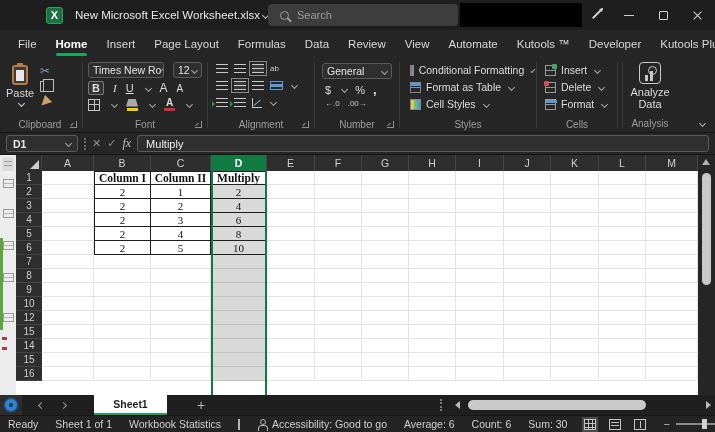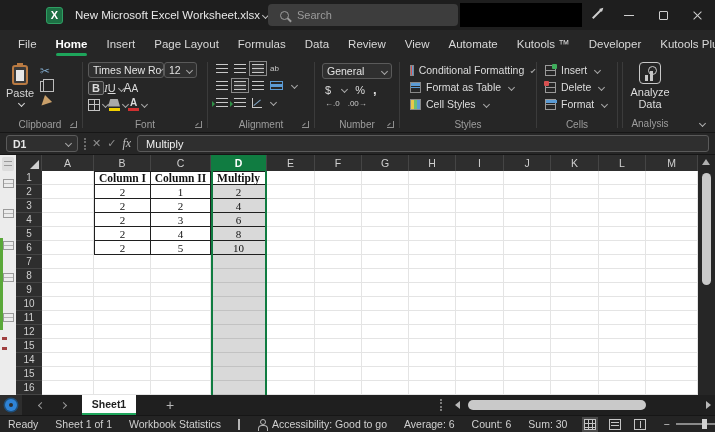--- a/index.html
+++ b/index.html
@@ -53,21 +53,21 @@
   .clip-small { display:flex; flex-direction:column; gap:5px; padding-top:4px; }
   .scissors { color:#7fa7c7; font-size:12px; line-height:10px; }
   .copy-icon { width:9px; height:11px; border:1px solid #bdbdbd; position:relative; }
   .copy-icon::before { content:""; position:absolute; left:2px; top:-3px; width:9px; height:11px; border:1px solid #bdbdbd; background:#262626; }
   .brush-icon { width:0; height:0; border-left:5px solid transparent; border-right:5px solid transparent; border-top:10px solid #caa06a; transform:rotate(45deg); }
 
   
   .grp.font { width:120px; }
   .combo { background:#2f2f2f; border:1px solid #5a5a5a; border-radius:3px; height:16px; display:flex; align-items:center; padding:0 4px; color:#e4e4e4; font-size:10.5px; white-space:nowrap; }
   .combo .chv { margin-left:auto; color:#a8a8a8; }
-  .frow { display:flex; align-items:center; gap:0; margin:0 3px 3px 3px; }
+  .frow { display:flex; align-items:center; gap:9px; margin:0 3px 3px 3px; }
   .fbtn { color:#dcdcdc; font-size:11px; display:flex; align-items:center; }
   .fbtn.boxed { border:1px solid #7a7a7a; border-radius:2px; padding:0 3px; background:#333; }
   .underbar { display:inline-block; width:11px; height:3px; margin-top:1px; }
   .stack { display:flex; flex-direction:column; align-items:center; line-height:9px; }
   .bord-icon { width:12px; height:12px; border:1px solid #c4c4c4;
     background:linear-gradient(#c4c4c4,#c4c4c4) center/12px 1px no-repeat,
                linear-gradient(#c4c4c4,#c4c4c4) center/1px 12px no-repeat; }
   .fill-icon { width:12px; height:8px; background:#a9a9a9; clip-path:polygon(20% 0,80% 0,100% 100%,0 100%); }
 
   
@@ -151,21 +151,21 @@
   .vscroll { width:17px; background:#262626; position:relative; flex:none; }
   .vs-up { position:absolute; top:4px; left:4px; width:0; height:0; border-left:4px solid transparent; border-right:4px solid transparent; border-bottom:6px solid #b0b0b0; }
   .vs-thumb { position:absolute; top:18px; left:4px; width:9px; height:112px; background:#c9c9c9; border-radius:5px; }
 
   
   .sheetbar { height:20px; background:#1f1f1f; display:flex; align-items:center; position:relative; }
   .gearbox { width:22px; height:20px; background:#2d2d2d; display:flex; align-items:center; justify-content:center; }
   .gear { width:12px; height:12px; background:#2f83d6; border-radius:50%; position:relative; box-shadow:0 0 0 1.5px #1f4e79; }
   .gear::after { content:""; position:absolute; left:4px; top:4px; width:4px; height:4px; background:#2d2d2d; border-radius:50%; }
   .navarr { color:#9a9a9a; margin-left:14px; display:flex; gap:14px; }
-  .sheettab { margin-left:16px; height:20px; background:#fff; color:#1f1f1f; font-weight:bold; font-size:10.5px; display:flex; align-items:center; justify-content:center; width:54px; border-bottom:2.5px solid #1ea55b; }
+  .sheettab { margin-left:28px; height:20px; background:#fff; color:#1f1f1f; font-weight:bold; font-size:10.5px; display:flex; align-items:center; justify-content:center; width:73px; border-bottom:2.5px solid #1ea55b; }
   .addsheet { margin-left:30px; color:#b8b8b8; font-size:14px; }
   .hscroll-wrap { position:absolute; left:455px; right:4px; top:0; bottom:0; display:flex; align-items:center; gap:6px; }
   .harr { width:0; height:0; border-top:4px solid transparent; border-bottom:4px solid transparent; }
   .harr.l { border-right:5px solid #b8b8b8; } .harr.r { border-left:5px solid #b8b8b8; }
   .htrack { flex:1; height:10px; position:relative; }
   .hthumb { position:absolute; left:2px; top:0; width:178px; height:10px; background:#c9c9c9; border-radius:5px; }
   .sb-dots { position:absolute; left:440px; top:4px; height:12px; border-left:2px dotted #7a7a7a; }
 
   
   .statusbar { height:17px; background:#242424; border-top:1px solid #161616; display:flex; align-items:center; padding:0 8px; gap:17px; font-size:10.5px; color:#d0d0d0; white-space:nowrap; }
@@ -578,36 +578,20 @@
           <div class="cell" style="width: 47px;"></div>
           <div class="cell" style="width: 47px;"></div>
           <div class="cell" style="width: 47px;"></div>
           <div class="cell" style="width: 48px;"></div>
           <div class="cell" style="width: 47px;"></div>
           <div class="cell" style="width: 48px;"></div>
           <div class="cell" style="width: 47px;"></div>
           <div class="cell" style="width: 52px;"></div>
         </div>
         <div class="grow">
-          <div class="rowhdr">11</div>
-          <div class="cell" style="width: 52px;"></div>
-          <div class="cell" style="width: 57px;"></div>
-          <div class="cell" style="width: 60px;"></div>
-          <div class="cell selcol" style="width: 56px;"></div>
-          <div class="cell" style="width: 48px;"></div>
-          <div class="cell" style="width: 47px;"></div>
-          <div class="cell" style="width: 47px;"></div>
-          <div class="cell" style="width: 47px;"></div>
-          <div class="cell" style="width: 48px;"></div>
-          <div class="cell" style="width: 47px;"></div>
-          <div class="cell" style="width: 48px;"></div>
-          <div class="cell" style="width: 47px;"></div>
-          <div class="cell" style="width: 52px;"></div>
-        </div>
-        <div class="grow">
           <div class="rowhdr">12</div>
           <div class="cell" style="width: 52px;"></div>
           <div class="cell" style="width: 57px;"></div>
           <div class="cell" style="width: 60px;"></div>
           <div class="cell selcol" style="width: 56px;"></div>
           <div class="cell" style="width: 48px;"></div>
           <div class="cell" style="width: 47px;"></div>
           <div class="cell" style="width: 47px;"></div>
           <div class="cell" style="width: 47px;"></div>
           <div class="cell" style="width: 48px;"></div>

